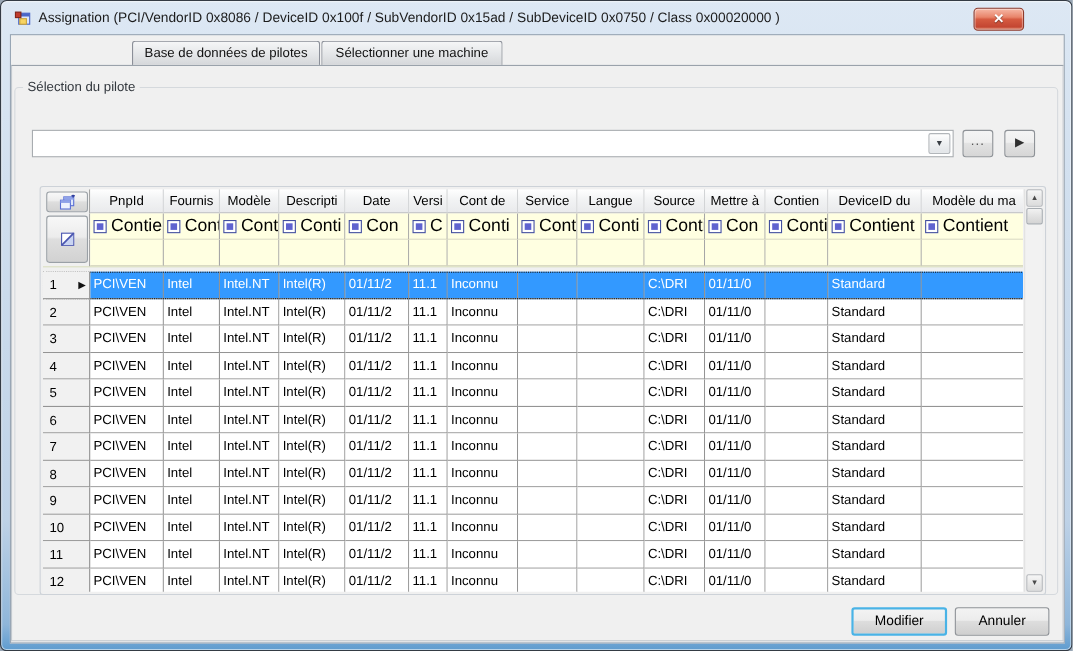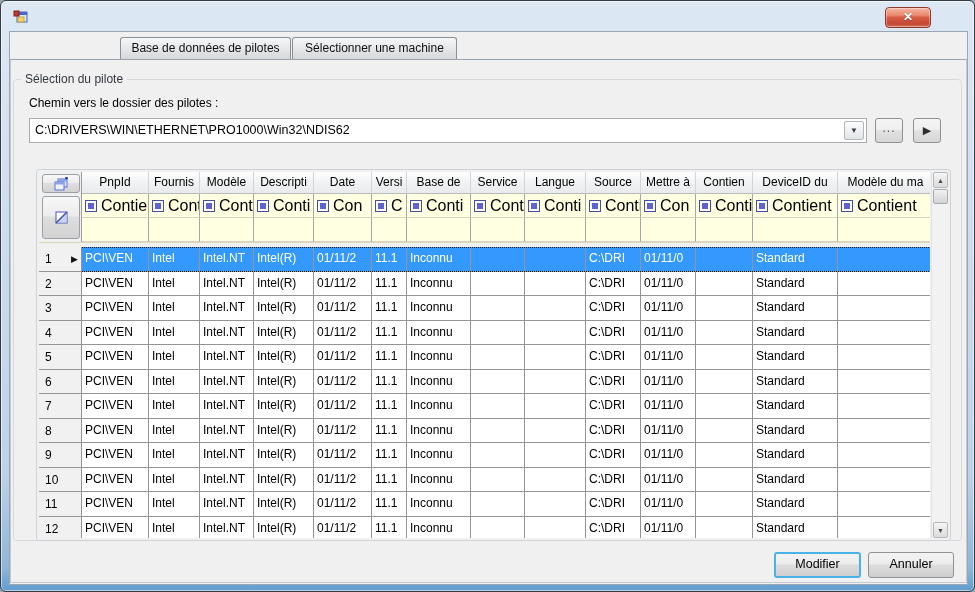--- a/index.html
+++ b/index.html
@@ -112,57 +112,56 @@
 
 <div class="window">
 
   <div class="titlebar">
     <svg class="title-icon" viewBox="0 0 16 15">
       <rect x="4" y="3" width="10" height="10" fill="#dce6fa" stroke="#4a66c8"></rect>
       <rect x="4" y="3" width="10" height="3" fill="#4a66c8"></rect>
       <rect x="5" y="8" width="6" height="5" fill="#f7d463" stroke="#caa33a"></rect>
       <rect x="1" y="2" width="5" height="5" fill="#c03a2b" stroke="#7e2318"></rect>
     </svg>
+    <div class="title-text">Assignation (PCI/VendorID 0x8086 / DeviceID 0x100f / SubVendorID 0x15ad / SubDeviceID 0x0750 / Class 0x00020000 )</div>
     <div class="close-btn">
       <span>✕</span>
     </div>
   </div>
 
   <div class="client"></div>
   <div class="page"></div>
 
   <div class="tab t2">Base de données de pilotes</div>
   <div class="tab t3">Sélectionner une machine</div>
 
   <div class="groupbox"></div>
   <div class="group-label">Sélection du pilote</div>
-  <div class="chemin-label">Chemin vers le dossier des pilotes :</div>
 
   <div class="combo">
-    <div class="combo-text">C:\DRIVERS\WIN\ETHERNET\PRO1000\Win32\NDIS62</div>
     <div class="combo-drop">
       <span>▼</span>
     </div>
   </div>
   <div class="sq-btn browse-btn">...</div>
   <div class="sq-btn play-btn">
     <span>▶</span>
   </div>
 
   <div class="grid">
     <div class="grid-content">
       <div class="hdr-row">
         <div class="g-corner"></div>
       <div class="g-hcell" style="width: 67px;">PnpId</div>
           <div class="g-hcell" style="width: 51px;">Fournis</div>
           <div class="g-hcell" style="width: 54px;">Modèle</div>
           <div class="g-hcell" style="width: 60px;">Descripti</div>
           <div class="g-hcell" style="width: 58px;">Date</div>
           <div class="g-hcell" style="width: 35px;">Versi</div>
-          <div class="g-hcell" style="width: 64px;">Base de</div>
+          <div class="g-hcell" style="width: 64px;">Cont de</div>
           <div class="g-hcell" style="width: 54px;">Service</div>
           <div class="g-hcell" style="width: 61px;">Langue</div>
           <div class="g-hcell" style="width: 55px;">Source</div>
           <div class="g-hcell" style="width: 55px;">Mettre à</div>
           <div class="g-hcell" style="width: 57px;">Contien</div>
           <div class="g-hcell" style="width: 85px;">DeviceID du</div>
           <div class="g-hcell" style="width: 96px;">Modèle du ma</div>
         </div>
       <div class="flt-row">
         <div class="g-corner"></div>

